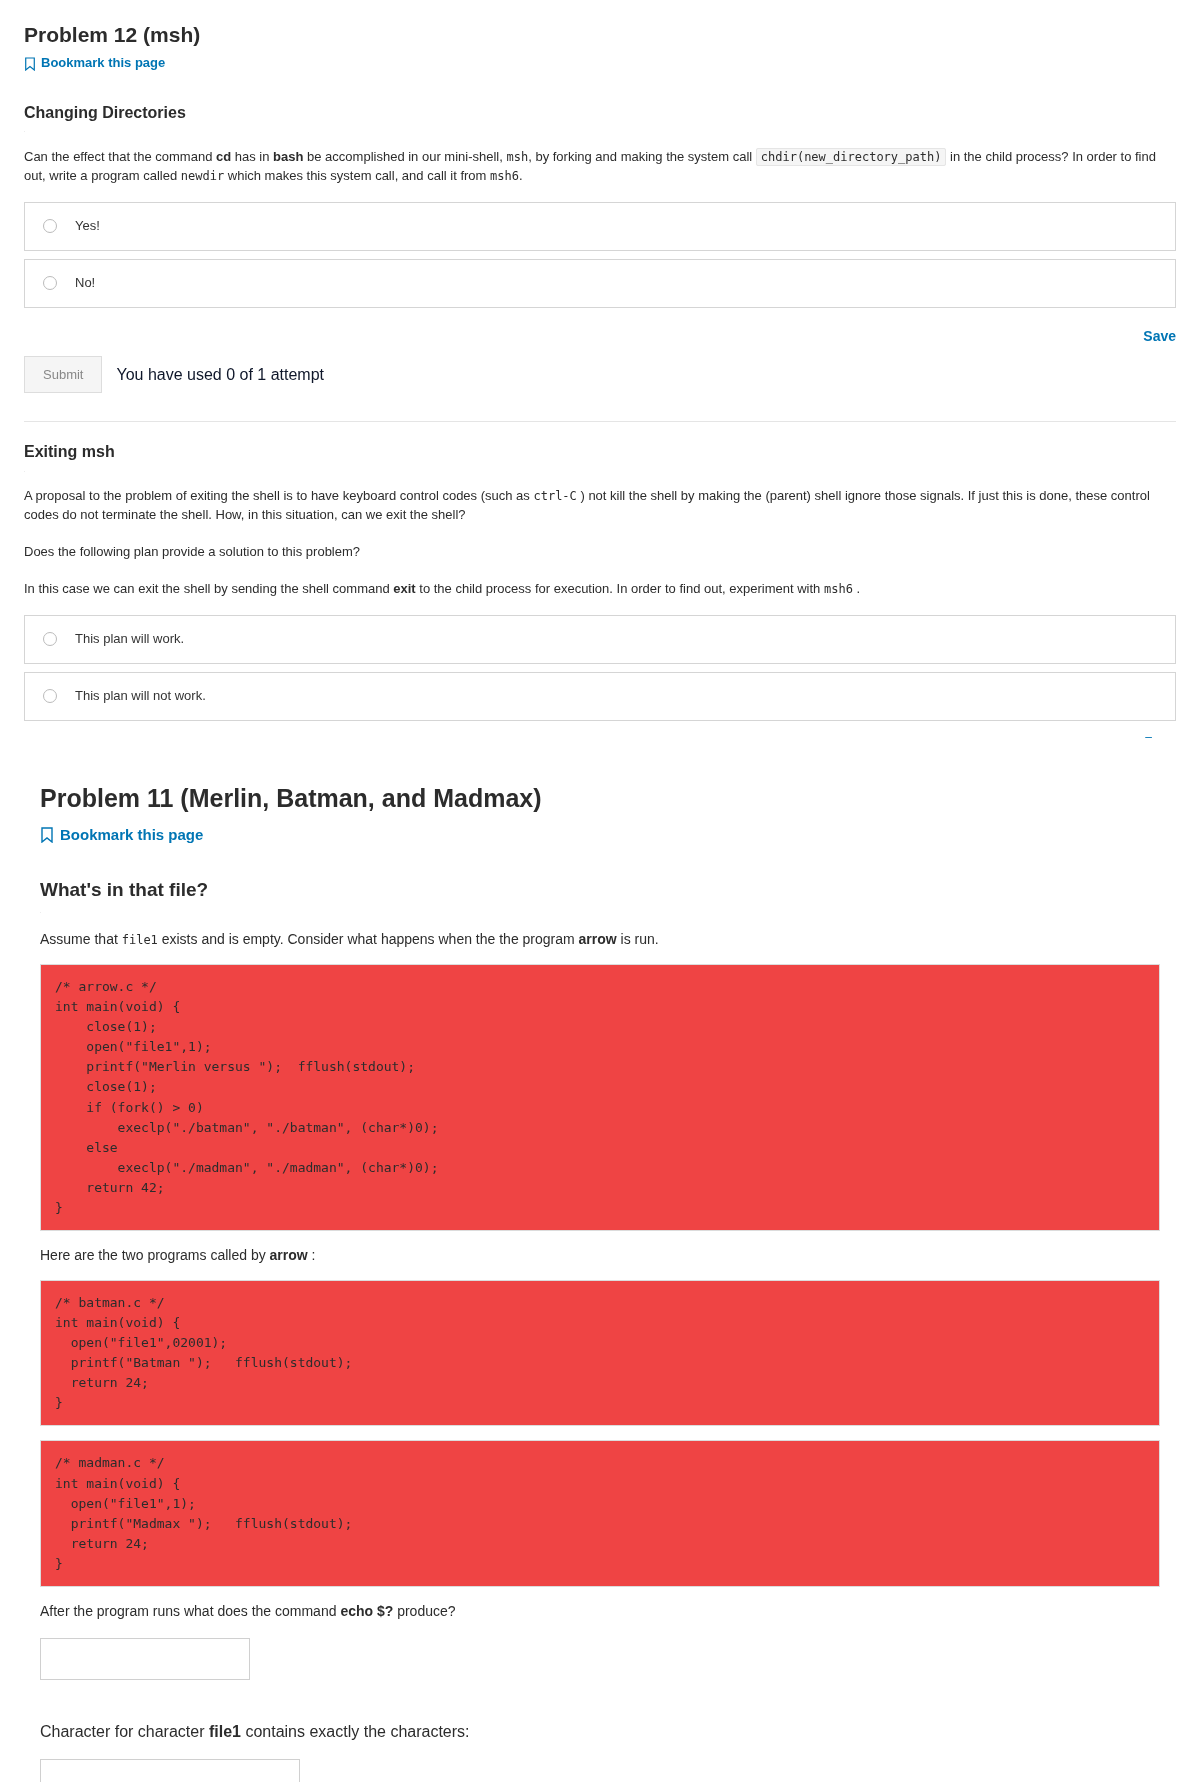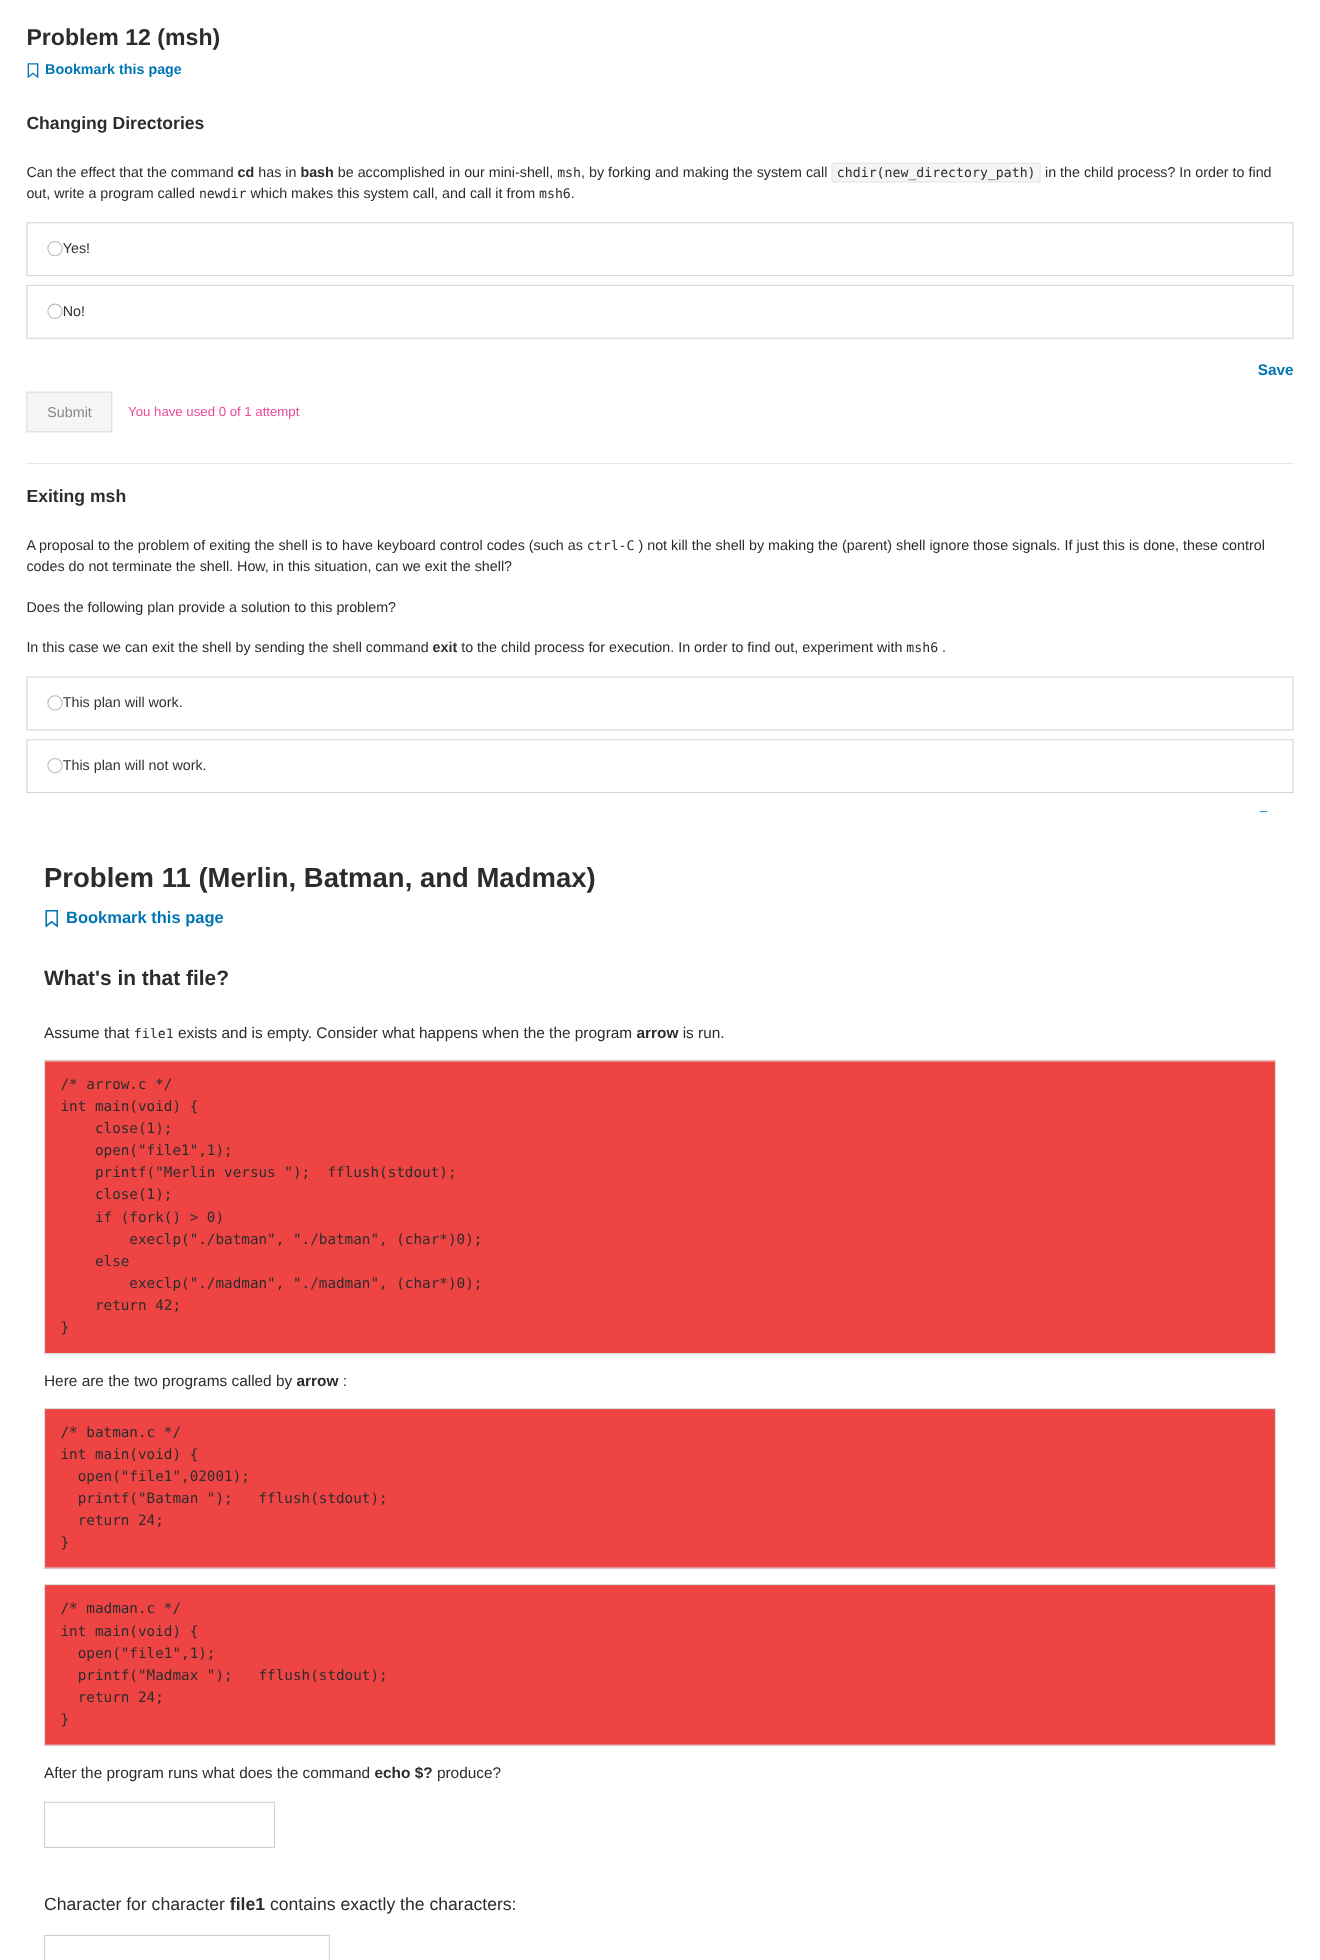--- a/index.html
+++ b/index.html
@@ -24,29 +24,29 @@
   h3.section { font-size:16px; font-weight:600; margin: 28px 0 4px 0; }
   h3.section2 { font-size:19px; font-weight:600; margin: 30px 0 6px 0; }
   .tiny { font-size:4px; color:#aaa; margin:0 0 14px 0;}
   .para { margin: 0 0 4px 0; }
   .para-sp { margin: 18px 0 4px 0; }
   code.inline { font-family: Consolas, Menlo, Monaco, monospace; font-size:12px; }
   code.boxed { font-family: Consolas, Menlo, Monaco, monospace; font-size:12px; background:#f5f5f5; border:1px solid #e5e5e5; padding:1px 4px; border-radius:2px;}
   b,strong { font-weight:700; }
 
   .choices { margin-top:16px; }
-  .choice { border:1px solid #d5d5d5; background:#fff; padding:14px 18px; margin-bottom:8px; display:flex; align-items:center; cursor:pointer; }
+  .choice { border:1px solid #d5d5d5; background:#fff; padding:14px 18px; margin-bottom:8px; display:flex; align-items:center; gap:18px; cursor:pointer; }
   .choice .radio { width:14px; height:14px; border:1px solid #bbb; border-radius:50%; background:#fff; flex-shrink:0;}
   .choice .label { font-size:13px; color:#333; }
 
   .save-row { text-align:right; margin:18px 0 6px 0; }
   .save-link { color:#0075b4; font-size:14px; font-weight:600; cursor:pointer; }
   .submit-row { display:flex; align-items:center; gap:14px; margin-top:10px; margin-bottom:28px;}
   .submit-btn { border:1px solid #ddd; background:#f5f5f5; color:#888; padding:10px 18px; font-size:13px; cursor:default; }
-  .attempts { font-size:12px; color:#ec4899;}
+  .attempts { font-size:16px; color:#0f172a;}
   hr.sep { border:none; border-top:1px solid #e5e5e5; margin:10px 0 18px 0; }
 
   pre.code { font-family: Consolas, Menlo, Monaco, monospace; font-size:13px; line-height:1.55; background:#ef4444; border:1px solid #dcdcdc; padding:12px 14px; margin:14px 0; white-space:pre; overflow:auto;}
   .txtinput { border:1px solid #d0d0d0; background:#fff; height:42px; }
   .txtinput.sm { width:210px; }
   .txtinput.md { width:260px; }
   .collapse-caret { color:#0075b4; font-size:12px; text-align:right; padding-right:24px; margin-top:6px;}
 </style>
 </head>
 <body>

